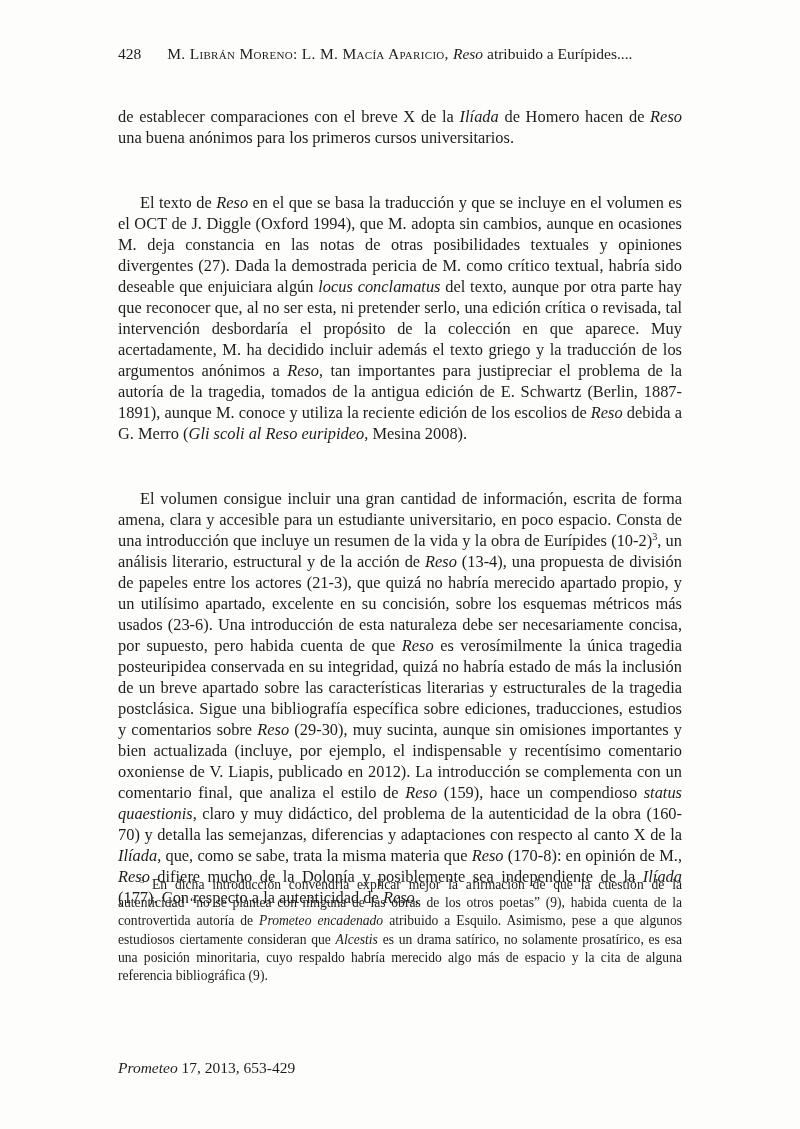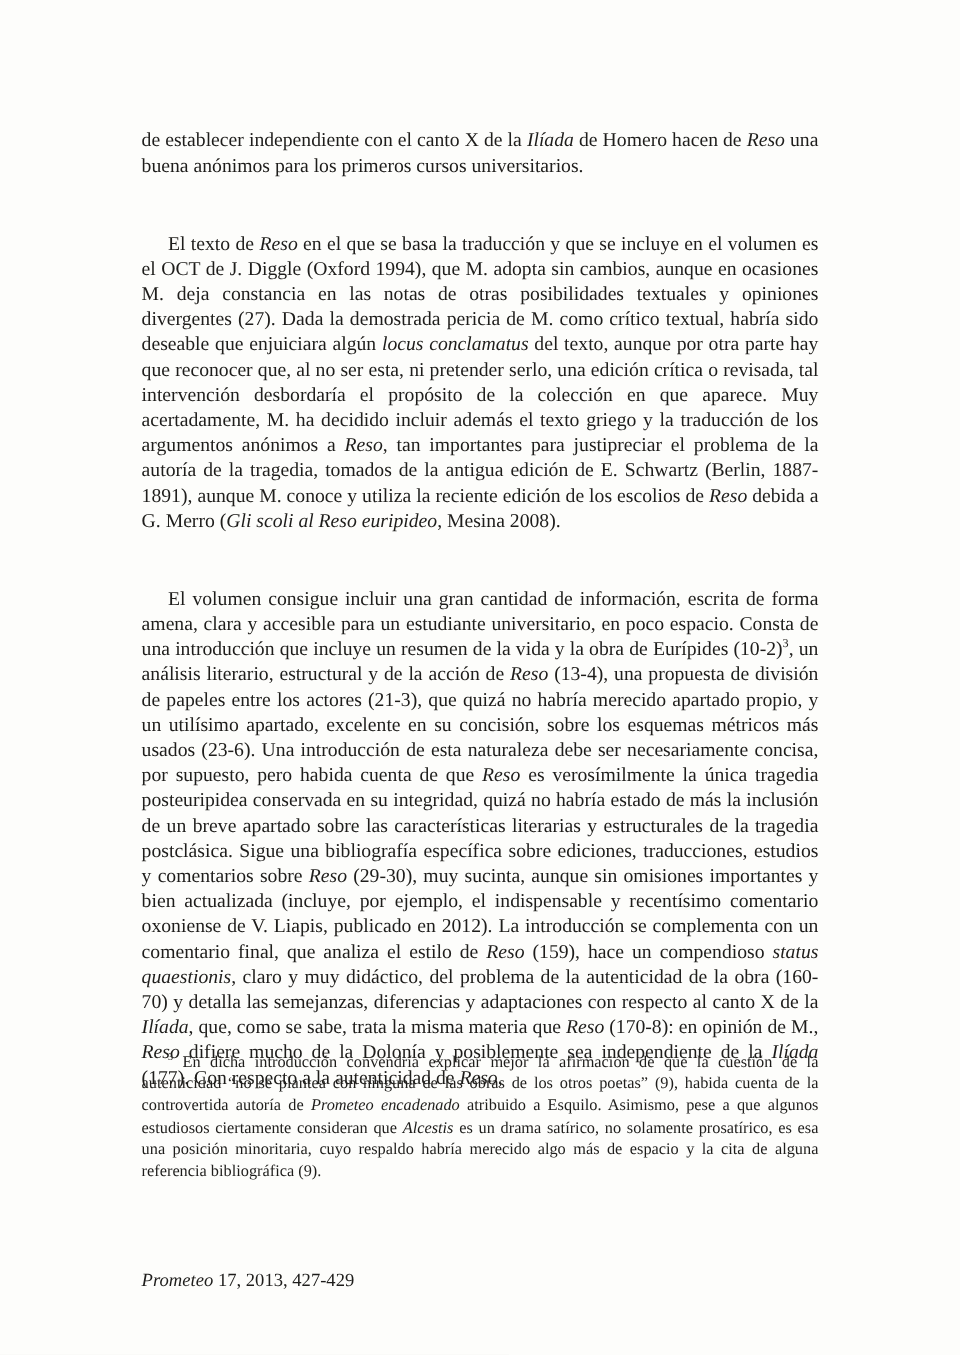--- a/index.html
+++ b/index.html
@@ -51,24 +51,27 @@
     top: 1058px; left: 118px; width: 564px;
     font-size: 15.5px;
     line-height: 20px;
   }
 </style>
 </head>
 <body>
 
 <div class="page">
 
+  <div class="header">
+    <span class="pagenum">428</span><span><span class="sc">M. Librán Moreno: L. M. Macía Aparicio, </span><span class="it">Reso</span><span> atribuido a Eurípides....</span></span>
+  </div>
 
   <div class="body-text">
-    <p><span>de establecer independiente con el canto X de la </span><span class="it">Ilíada</span><span> de Homero hacen de </span><span class="it">Reso</span><span> una buena anónimos para los primeros cursos universitarios.</span></p>
+    <p><span>de establecer comparaciones con el breve X de la </span><span class="it">Ilíada</span><span> de Homero hacen de </span><span class="it">Reso</span><span> una buena anónimos para los primeros cursos universitarios.</span></p>
     <p class="indent"><span>El texto de </span><span class="it">Reso</span><span> en el que se basa la traducción y que se incluye en el volumen es el OCT de J. Diggle (Oxford 1994), que M. adopta sin cambios, aunque en ocasiones M. deja constancia en las notas de otras posibilidades textuales y opiniones divergentes (27). Dada la demostrada pericia de M. como crítico textual, habría sido deseable que enjuiciara algún </span><span class="it">locus conclamatus</span><span> del texto, aunque por otra parte hay que reconocer que, al no ser esta, ni pretender serlo, una edición crítica o revisada, tal intervención desbordaría el propósito de la colección en que aparece. Muy acertadamente, M. ha decidido incluir además el texto griego y la traducción de los argumentos anónimos a </span><span class="it">Reso</span><span>, tan importantes para justipreciar el problema de la autoría de la tragedia, tomados de la antigua edición de E. Schwartz (Berlin, 1887-1891), aunque M. conoce y utiliza la reciente edición de los escolios de </span><span class="it">Reso</span><span> debida a G. Merro (</span><span class="it">Gli scoli al Reso euripideo</span><span>, Mesina 2008).</span></p>
     <p class="indent"><span>El volumen consigue incluir una gran cantidad de información, escrita de forma amena, clara y accesible para un estudiante universitario, en poco espacio. Consta de una introducción que incluye un resumen de la vida y la obra de Eurípides (10-2)</span><span class="sup">3</span><span>, un análisis literario, estructural y de la acción de </span><span class="it">Reso</span><span> (13-4), una propuesta de división de papeles entre los actores (21-3), que quizá no habría merecido apartado propio, y un utilísimo apartado, excelente en su concisión, sobre los esquemas métricos más usados (23-6). Una introducción de esta naturaleza debe ser necesariamente concisa, por supuesto, pero habida cuenta de que </span><span class="it">Reso</span><span> es verosímilmente la única tragedia posteuripidea conservada en su integridad, quizá no habría estado de más la inclusión de un breve apartado sobre las características literarias y estructurales de la tragedia postclásica. Sigue una bibliografía específica sobre ediciones, traducciones, estudios y comentarios sobre </span><span class="it">Reso</span><span> (29-30), muy sucinta, aunque sin omisiones importantes y bien actualizada (incluye, por ejemplo, el indispensable y recentísimo comentario oxoniense de V. Liapis, publicado en 2012). La introducción se complementa con un comentario final, que analiza el estilo de </span><span class="it">Reso</span><span> (159), hace un compendioso </span><span class="it">status quaestionis</span><span>, claro y muy didáctico, del problema de la autenticidad de la obra (160-70) y detalla las semejanzas, diferencias y adaptaciones con respecto al canto X de la </span><span class="it">Ilíada</span><span>, que, como se sabe, trata la misma materia que </span><span class="it">Reso</span><span> (170-8): en opinión de M., </span><span class="it">Reso</span><span> difiere mucho de la Dolonía y posiblemente sea independiente de la </span><span class="it">Ilíada</span><span> (177). Con respecto a la autenticidad de </span><span class="it">Reso</span><span>,</span></p>
   </div>
 
   <div class="footnote"><span class="sup">3</span><span> En dicha introducción convendría explicar mejor la afirmación de que la cuestión de la autenticidad “no se plantea con ninguna de las obras de los otros poetas” (9), habida cuenta de la controvertida autoría de </span><span class="it">Prometeo encadenado</span><span> atribuido a Esquilo. Asimismo, pese a que algunos estudiosos ciertamente consideran que </span><span class="it">Alcestis</span><span> es un drama satírico, no solamente prosatírico, es esa una posición minoritaria, cuyo respaldo habría merecido algo más de espacio y la cita de alguna referencia bibliográfica (9).</span></div>
 
-  <div class="footer"><span class="it">Prometeo</span><span> 17, 2013, 427-429</span></div>
+  <div class="footer"><span class="it">Prometeo</span><span> 17, 2013, 653-429</span></div>
 
 </div>
 
 </body></html>

